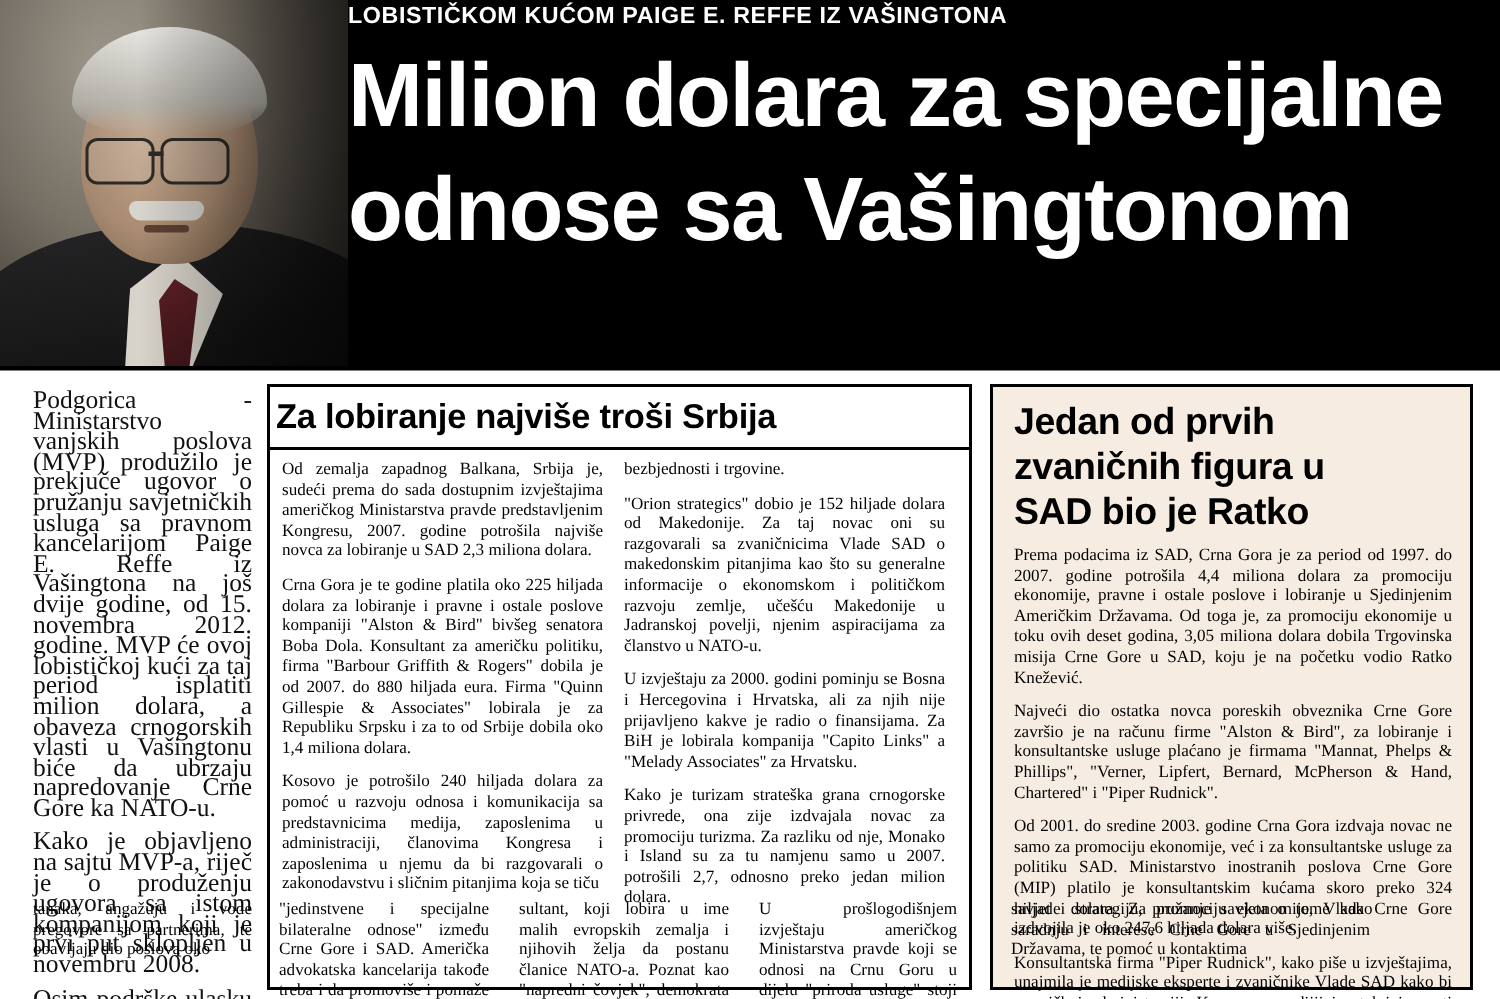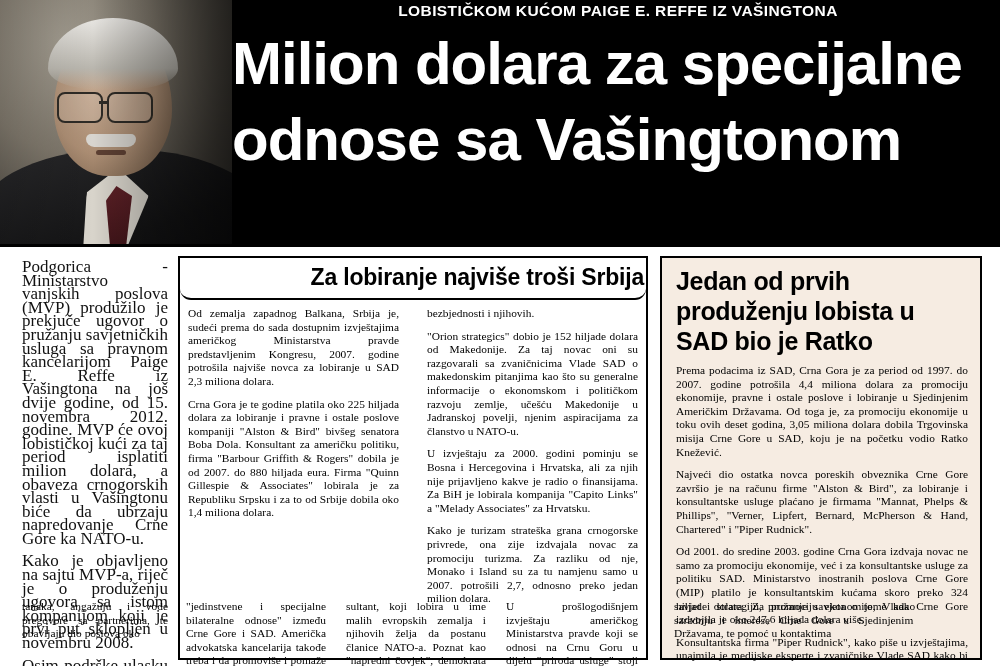--- a/index.html
+++ b/index.html
@@ -116,27 +116,26 @@
 
   .hero-text {
     position: absolute;
     left: 232px; top: 0;
     width: 768px; height: 244px;
   }
   .kicker {
     position: absolute;
     left: 0; top: 2px;
     width: 708px;
-    text-align: center;
+    text-align: left;
     color: #ffffff;
     font-family: "Liberation Sans", sans-serif;
     font-weight: bold;
     font-size: 15.5px;
     letter-spacing: 0.4px;
-    margin-left: 32px;
   }
   .headline {
     position: absolute;
     left: 0; top: 26px;
     width: 768px;
     color: #ffffff;
     font-family: "Liberation Sans", sans-serif;
     font-weight: bold;
     font-size: 60px;
     line-height: 76px;
@@ -181,30 +180,29 @@
     width: 470px;
     height: 404px;
     border: 2px solid #000;
     box-sizing: border-box;
     background: #fff;
   }
   .box-mid-title {
     font-family: "Liberation Sans", sans-serif;
     font-weight: bold;
     font-size: 23px;
-    text-align: right;
+    text-align: left;
     padding: 6px 2px 7px 4px;
     border-bottom: 2px solid #000;
     letter-spacing: -0.2px;
-    border-radius: 11px;
   }
   .box-mid-cols {
     display: flex;
     padding: 7px 8px 0 8px;
-    gap: 28px;
+    gap: 14px;
     box-sizing: border-box;
   }
   .box-mid-cols .c {
     width: 214px;
     font-size: 11.4px;
     line-height: 13.6px;
     text-align: justify;
   }
   .box-mid-cols .c p { margin: 0 0 9px 0; }
 
@@ -294,34 +292,35 @@
       <p>Osim podrške ulasku u NATO, obaveza američkih lobista je da pružaju strateške i taktičke savjete Vladi Crne Gore o tome kako da ostvari svoje interese u SAD, te kako da dođe do ključnih figura u američkoj politici, ekonomiji, civilnom sektorom, medijima, vojsci i razumim drugim interesnim grupama.</p>
 
     </div>
 
     <div class="box-mid">
       <div class="box-mid-title">Za lobiranje najviše troši Srbija</div>
       <div class="box-mid-cols">
         <div class="c">
           <p>Od zemalja zapadnog Balkana, Srbija je, sudeći prema do sada dostupnim izvještajima američkog Ministarstva pravde predstavljenim Kongresu, 2007. godine potrošila najviše novca za lobiranje u SAD 2,3 miliona dolara.</p>
           <p>Crna Gora je te godine platila oko 225 hiljada dolara za lobiranje i pravne i ostale poslove kompaniji "Alston &amp; Bird" bivšeg senatora Boba Dola. Konsultant za američku politiku, firma "Barbour Griffith &amp; Rogers" dobila je od 2007. do 880 hiljada eura. Firma "Quinn Gillespie &amp; Associates" lobirala je za Republiku Srpsku i za to od Srbije dobila oko 1,4 miliona dolara.</p>
+          <p>Kosovo je potrošilo 240 hiljada dolara za pomoć u razvoju odnosa i komunikacija sa predstavnicima medija, zaposlenima u administraciji, članovima Kongresa i zaposlenima u njemu da bi razgovarali o zakonodavstvu i sličnim pitanjima koja se tiču</p>
         </div>
         <div class="c">
-          <p>bezbjednosti i njihovih.</p>
+          <p>bezbjednosti i trgovine.</p>
           <p>"Orion strategics" dobio je 152 hiljade dolara od Makedonije. Za taj novac oni su razgovarali sa zvaničnicima Vlade SAD o makedonskim pitanjima kao što su generalne informacije o ekonomskom i političkom razvoju zemlje, učešću Makedonije u Jadranskoj povelji, njenim aspiracijama za članstvo u NATO-u.</p>
           <p>U izvještaju za 2000. godini pominju se Bosna i Hercegovina i Hrvatska, ali za njih nije prijavljeno kakve je radio o finansijama. Za BiH je lobirala kompanija "Capito Links" a "Melady Associates" za Hrvatsku.</p>
           <p>Kako je turizam strateška grana crnogorske privrede, ona zije izdvajala novac za promociju turizma. Za razliku od nje, Monako i Island su za tu namjenu samo u 2007. potrošili 2,7, odnosno preko jedan milion dolara.</p>
         </div>
       </div>
     </div>
 
     <div class="box-right">
       <div class="box-right-title">
         <div>Jedan od prvih</div>
-        <div>produženju lobista u</div>
+        <div>zvaničnih figura u</div>
         <div>SAD bio je Ratko</div>
       </div>
       <p>Prema podacima iz SAD, Crna Gora je za period od 1997. do 2007. godine potrošila 4,4 miliona dolara za promociju ekonomije, pravne i ostale poslove i lobiranje u Sjedinjenim Američkim Državama. Od toga je, za promociju ekonomije u toku ovih deset godina, 3,05 miliona dolara dobila Trgovinska misija Crne Gore u SAD, koju je na početku vodio Ratko Knežević.</p>
       <p>Najveći dio ostatka novca poreskih obveznika Crne Gore završio je na računu firme "Alston &amp; Bird", za lobiranje i konsultantske usluge plaćano je firmama "Mannat, Phelps &amp; Phillips", "Verner, Lipfert, Bernard, McPherson &amp; Hand, Chartered" i "Piper Rudnick".</p>
       <p>Od 2001. do sredine 2003. godine Crna Gora izdvaja novac ne samo za promociju ekonomije, već i za konsultantske usluge za politiku SAD. Ministarstvo inostranih poslova Crne Gore (MIP) platilo je konsultantskim kućama skoro preko 324 hiljade dolara. Za promociju ekonomije, Vlada Crne Gore izdvojila je oko 247,6 hiljada dolara više.</p>
       <p>Konsultantska firma "Piper Rudnick", kako piše u izvještajima, unajmila je medijske eksperte i zvaničnike Vlade SAD kako bi američkoj administraciji, Kongresu, medijii i ostaloj javnosti bolje razumjeli politiku Crne Gore. U ovom periodu,</p>
     </div>
   </div>
 
   <div class="bottom-row">

